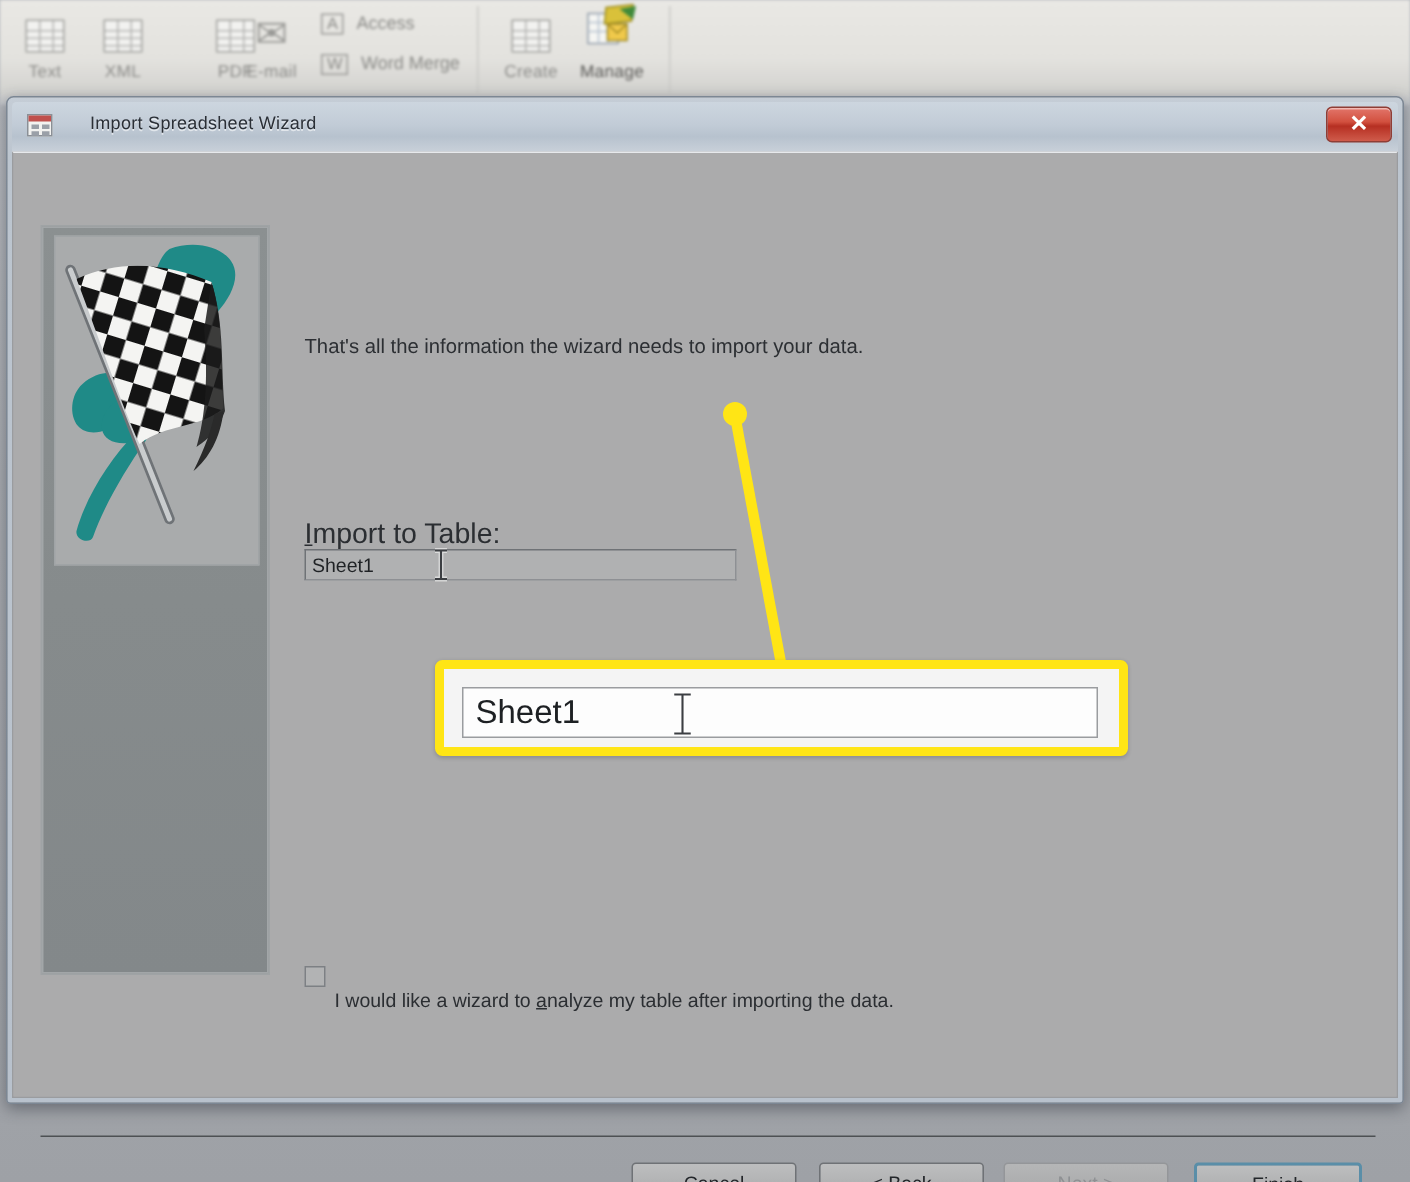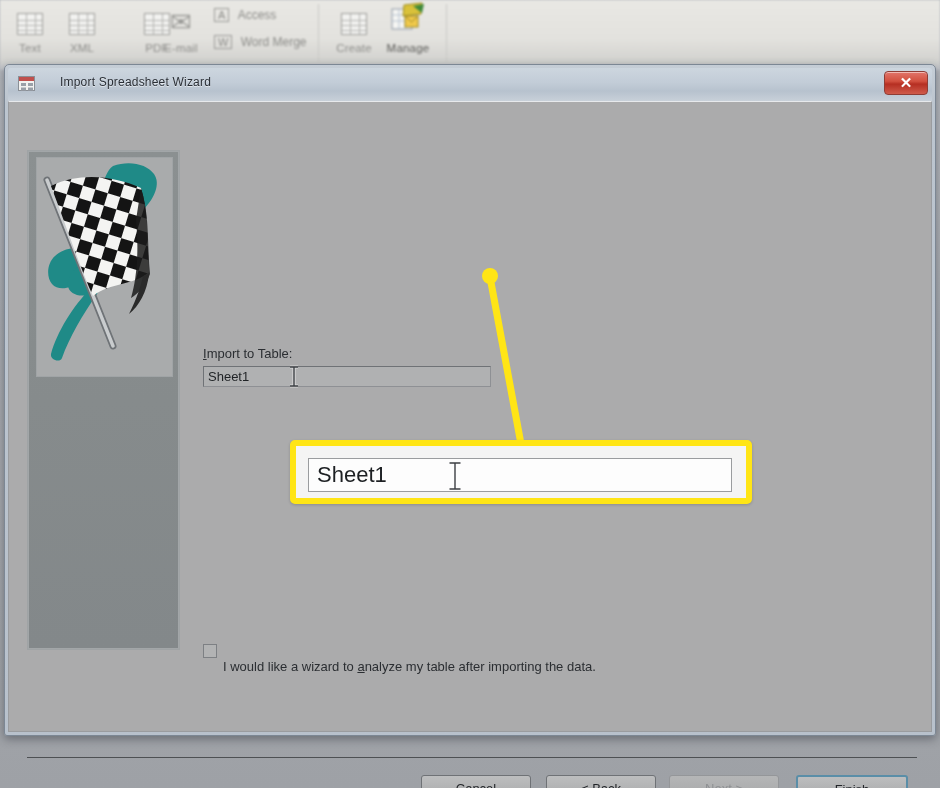--- a/index.html
+++ b/index.html
@@ -106,21 +106,21 @@
 
   
   #intro {
     position: absolute; left: 194px; top: 121px;
     font-size: 13.5px; color: #2c2f33;
   }
 
   
   #field-label {
     position: absolute; left: 194px; top: 244px;
-    font-size: 13px; color: #2b2e32;
+    font-size: 19px; color: #2b2e32;
   }
   #field-label u { text-decoration: underline; }
   #table-input {
     position: absolute; left: 194px; top: 264px; width: 288px; height: 21px;
     background: #b0b1b2;
     border: 1px solid #6f7276;
     border-right-color: #8e9094; border-bottom-color: #8e9094;
     font-family: "Liberation Sans", sans-serif;
     font-size: 13px; color: #1f2225;
     padding: 0 4px;
@@ -284,20 +284,21 @@
               <rect x="0" y="0" width="137" height="220" fill="url(#checks)"></rect>
             </g>
 
             <path d="M104 30 C113 58 110 88 113 116 C108 130 100 136 94 140
                      C100 120 102 92 99 62 Z" fill="#1b1b1b" opacity=".85"></path>
             <path d="M112 116 C110 134 102 148 92 156 C100 140 104 128 106 118 Z" fill="#2a2a2a"></path>
           </svg>
         </div>
       </div>
 
+      <div id="intro">That's all the information the wizard needs to import your data.</div>
 
       <div id="field-label"><u>I</u><span>mport to Table:</span></div>
       <input id="table-input" type="text" value="Sheet1" style="">
       <svg id="ibeam-top" viewBox="0 0 12 23">
         <path class="ib2" d="M6 2 V21 M2 2 H10 M2 21 H10"></path>
         <path class="ib" d="M6 2 V21 M2 2 H10 M2 21 H10"></path>
       </svg>
 
       <div id="cb-row">
         <div id="analyze-cb"></div>

